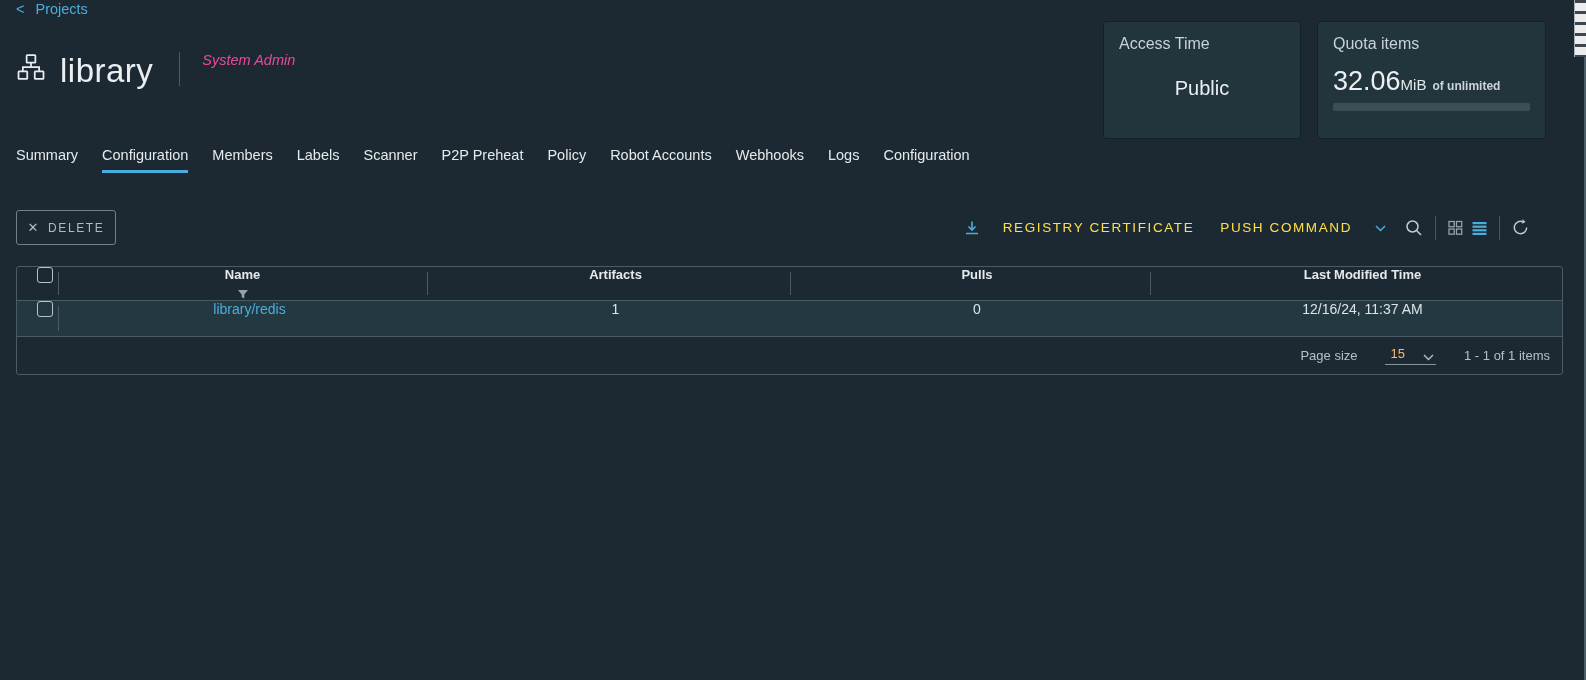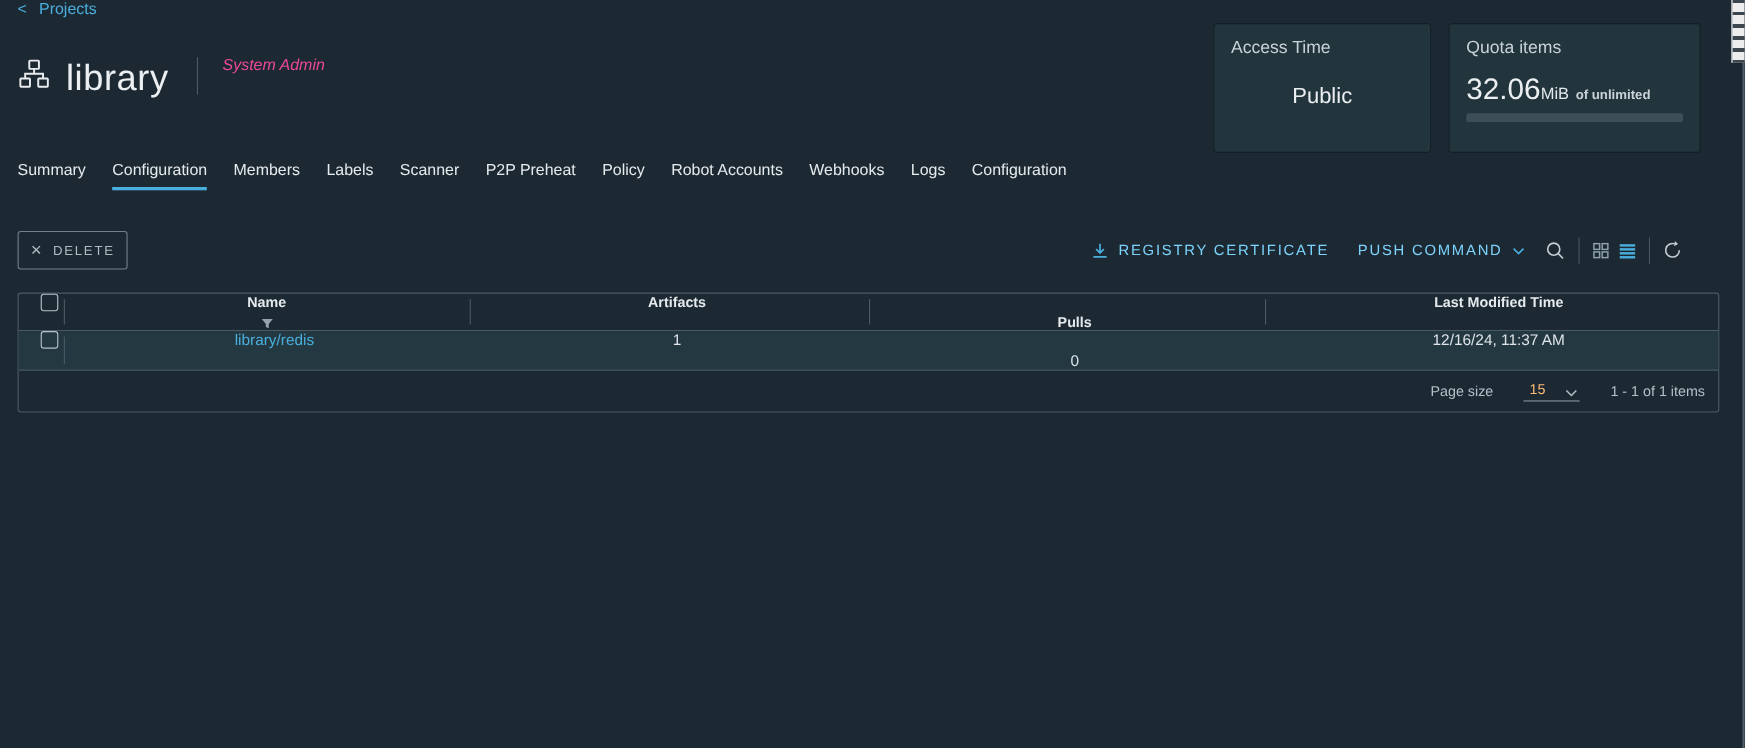--- a/index.html
+++ b/index.html
@@ -42,41 +42,41 @@
   .tab.active { border-bottom-color:#49aedd; }
 
   
   .delete-btn { position:absolute; top:210px; left:16px; width:100px; height:35px;
     background:transparent; border:1px solid #70818c; border-radius:3px;
     color:#aebbc3; font-size:12px; letter-spacing:1.6px; font-family:inherit;
     display:flex; align-items:center; justify-content:center; gap:8px; cursor:pointer; }
   .delete-x { font-size:13px; color:#aebbc3; }
 
   .toolbar-right { position:absolute; top:210px; right:54px; height:35px; display:flex; align-items:center; }
-  .tool-link { color:#7dd3fc; font-size:13.5px; letter-spacing:1.6px; font-weight:500;
-    display:flex; align-items:center; gap:9px; cursor:pointer; white-space:nowrap; }
+  .tool-link { color:#fde047; font-size:13.5px; letter-spacing:1.6px; font-weight:500;
+    display:flex; align-items:center; gap:23px; cursor:pointer; white-space:nowrap; }
   .tool-link + .tool-link { margin-left:26px; }
   .icon-btn { display:flex; align-items:center; justify-content:center; cursor:pointer; padding:0 2px; }
   .search-btn { margin-left:16px; }
   .icon-divider { width:1px; height:24px; background:#46565f; margin:0 9px; }
   .view-toggle { display:flex; align-items:center; gap:3px; }
 
   
   .datagrid { position:absolute; top:266px; left:16px; width:1547px;
     border:1px solid #4a5b66; border-radius:3px; background:transparent; }
   .dg-header { display:flex; height:34px; align-items:stretch;
     border-bottom:1px solid #4a5b66; font-size:13px; font-weight:700; color:#e5eaed; }
   .dg-row { display:flex; height:36px; align-items:stretch;
     background:#233841; border-bottom:1px solid #4a5b66; font-size:14px; color:#dde3e7; }
   .cell { display:flex; align-items:center; padding-left:12px; position:relative;flex-direction:column; }
   .cell-sep::after { content:""; position:absolute; right:0; top:5px; bottom:5px; width:1px; background:#4a5b66; }
   .col-check { width:42px; padding-left:14px; }
   .col-name { width:369px; }
   .col-artifacts { width:363px; }
-  .col-pulls { width:360px;justify-content:flex-end; }
+  .col-pulls { width:360px; }
   .col-modified { flex:1; }
   .name-head { justify-content:space-between; padding-right:14px; }
   .checkbox { width:16px; height:16px; border:1px solid #b7c2c9; border-radius:3px; background:transparent; cursor:pointer; }
   .repo-link { color:#4aaedd; cursor:pointer; text-decoration:none; }
 
   .dg-footer { height:37px; display:flex; align-items:center; justify-content:flex-end;
     font-size:13px; color:#b4c0c8; padding-right:12px; }
   .page-size-select { display:flex; align-items:end; gap:18px; margin-left:27px; margin-right:28px;
     border-bottom:1px solid #8troke796; border-bottom:1px solid #87949d; padding:0 2px 3px 6px;
     color:#fdba74; cursor:pointer; }

